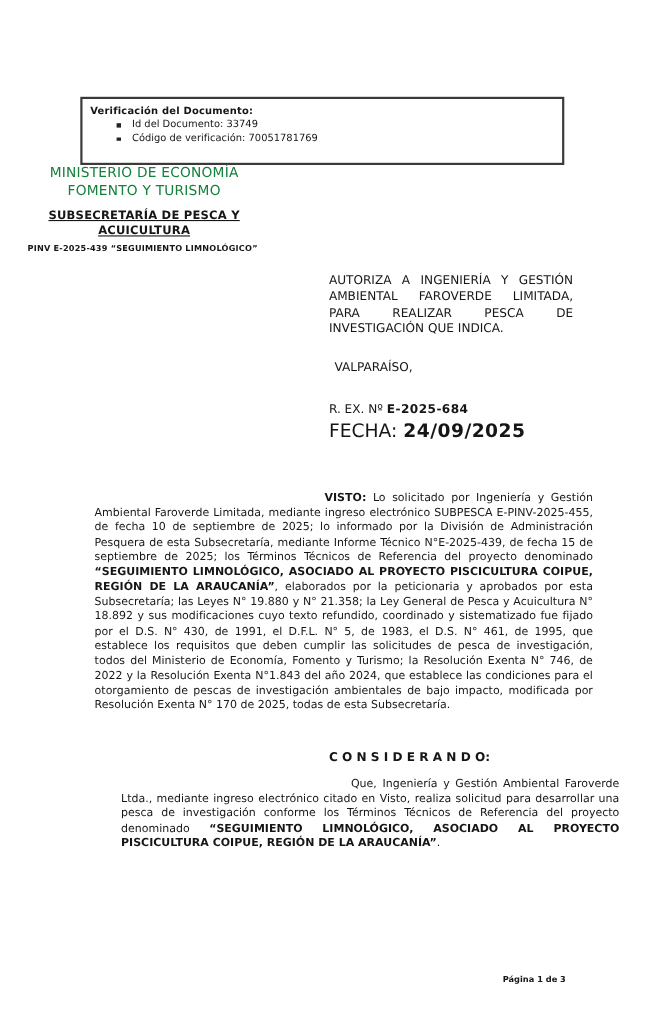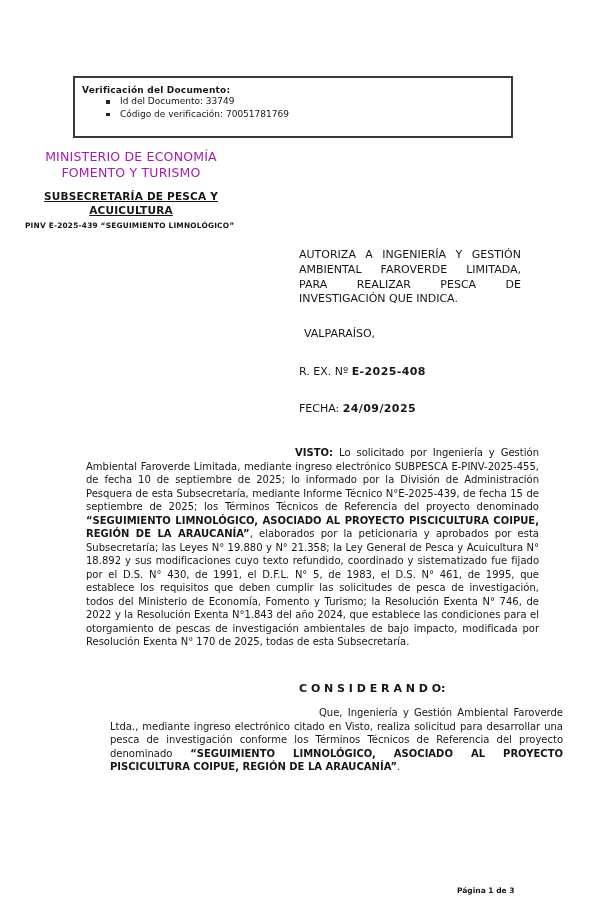--- a/index.html
+++ b/index.html
@@ -5,42 +5,42 @@
   * { margin:0; padding:0; box-sizing:border-box; }
   html,body { background:#ffffff; }
   .page {
     position:relative; width:600px; height:918px; background:#ffffff;
     font-family:"DejaVu Sans","Liberation Sans",sans-serif; color:#161616;
     overflow:hidden;
   }
 
   
   .verify-box {
-    position:absolute; left:73px; top:76px; width:440px; height:62px;
+    position:absolute; left:73px; top:88px; width:440px; height:62px;
     border:2px solid #3a3a3a; overflow:hidden; padding:7px 18px 0 7px;
   }
   .verify-title { font-size:9px; font-weight:bold; letter-spacing:0.2px; white-space:nowrap; }
   .verify-list { list-style:none; margin-top:0; }
   .verify-list li { position:relative; padding-left:38px; font-size:9px; line-height:12.5px; white-space:nowrap; }
   .verify-list li::before {
     content:""; position:absolute; left:24px; top:5px; width:3.5px; height:3.5px; background:#242424;
   }
 
   
   .org-header { position:absolute; left:18px; top:149px; width:226px; text-align:center; }
-  .org-line { font-size:12.5px; line-height:15.5px; letter-spacing:0.2px; color:#a21caf; }
+  .org-line { font-size:12.5px; line-height:15.5px; letter-spacing:0.2px; color:#15803d; }
   .org-sub-wrap { margin-top:10px; }
   .org-sub { font-size:10.5px; line-height:13.5px; font-weight:bold; text-decoration:underline; letter-spacing:0.2px; }
   .pinv-ref { position:absolute; left:25px; top:221px; font-size:7.4px; font-weight:bold; letter-spacing:0.2px; white-space:nowrap; }
 
   
   .subject { position:absolute; left:299px; top:248px; width:222px; font-size:11px; line-height:14.8px; text-align:justify; }
   .city { position:absolute; left:304px; top:327px; font-size:11px; }
   .res-line { position:absolute; left:299px; top:365px; font-size:11px; white-space:nowrap; }
-  .date-line { position:absolute; left:299px; top:402px; font-size:11px; white-space:nowrap; }
+  .date-line { position:absolute; left:299px; top:382px; font-size:17px; white-space:nowrap; }
   .res-line b, .date-line b { letter-spacing:0.4px; }
 
   
   .visto-par {
     position:absolute; left:86px; top:446px; width:453px;
     font-size:10px; line-height:13.5px; text-align:justify; text-indent:209px;
   }
   .considerando-heading {
     position:absolute; left:299px; top:682px; font-size:11px; font-weight:bold; white-space:nowrap;
   }
@@ -69,21 +69,21 @@
     <div class="org-line">FOMENTO Y TURISMO</div>
     <div class="org-sub-wrap">
       <div class="org-sub">SUBSECRETARÍA DE PESCA Y</div>
       <div class="org-sub">ACUICULTURA</div>
     </div>
   </div>
   <div class="pinv-ref">PINV E-2025-439 “SEGUIMIENTO LIMNOLÓGICO”</div>
 
   <div class="subject">AUTORIZA A INGENIERÍA Y GESTIÓN AMBIENTAL FAROVERDE LIMITADA, PARA REALIZAR PESCA DE INVESTIGACIÓN QUE INDICA.</div>
   <div class="city">VALPARAÍSO,</div>
-  <div class="res-line"><span>R. EX. Nº </span><b>E-2025-408</b></div>
+  <div class="res-line"><span>R. EX. Nº </span><b>E-2025-684</b></div>
   <div class="date-line"><span>FECHA: </span><b>24/09/2025</b></div>
 
   <p class="visto-par"><b>VISTO:</b><span> Lo solicitado por Ingeniería y Gestión Ambiental Faroverde Limitada, mediante ingreso electrónico SUBPESCA E-PINV-2025-455, de fecha 10 de septiembre de 2025; lo informado por la División de Administración Pesquera de esta Subsecretaría, mediante Informe Técnico N°E-2025-439, de fecha 15 de septiembre de 2025; los Términos Técnicos de Referencia del proyecto denominado </span><b>“SEGUIMIENTO LIMNOLÓGICO, ASOCIADO AL PROYECTO PISCICULTURA COIPUE, REGIÓN DE LA ARAUCANÍA”</b><span>, elaborados por la peticionaria y aprobados por esta Subsecretaría; las Leyes N° 19.880 y N° 21.358; la Ley General de Pesca y Acuicultura N° 18.892 y sus modificaciones cuyo texto refundido, coordinado y sistematizado fue fijado por el D.S. N° 430, de 1991, el D.F.L. N° 5, de 1983, el D.S. N° 461, de 1995, que establece los requisitos que deben cumplir las solicitudes de pesca de investigación, todos del Ministerio de Economía, Fomento y Turismo; la Resolución Exenta N° 746, de 2022 y la Resolución Exenta N°1.843 del año 2024, que establece las condiciones para el otorgamiento de pescas de investigación ambientales de bajo impacto, modificada por Resolución Exenta N° 170 de 2025, todas de esta Subsecretaría.</span></p>
 
   <div class="considerando-heading">C O N S I D E R A N D O:</div>
   <p class="considerando-par"><span>Que, Ingeniería y Gestión Ambiental Faroverde Ltda., mediante ingreso electrónico citado en Visto, realiza solicitud para desarrollar una pesca de investigación conforme los Términos Técnicos de Referencia del proyecto denominado </span><b>“SEGUIMIENTO LIMNOLÓGICO, ASOCIADO AL PROYECTO PISCICULTURA COIPUE, REGIÓN DE LA ARAUCANÍA”</b><span>.</span></p>
 
   <div class="page-footer">Página 1 de 3</div>
 
 </div>

